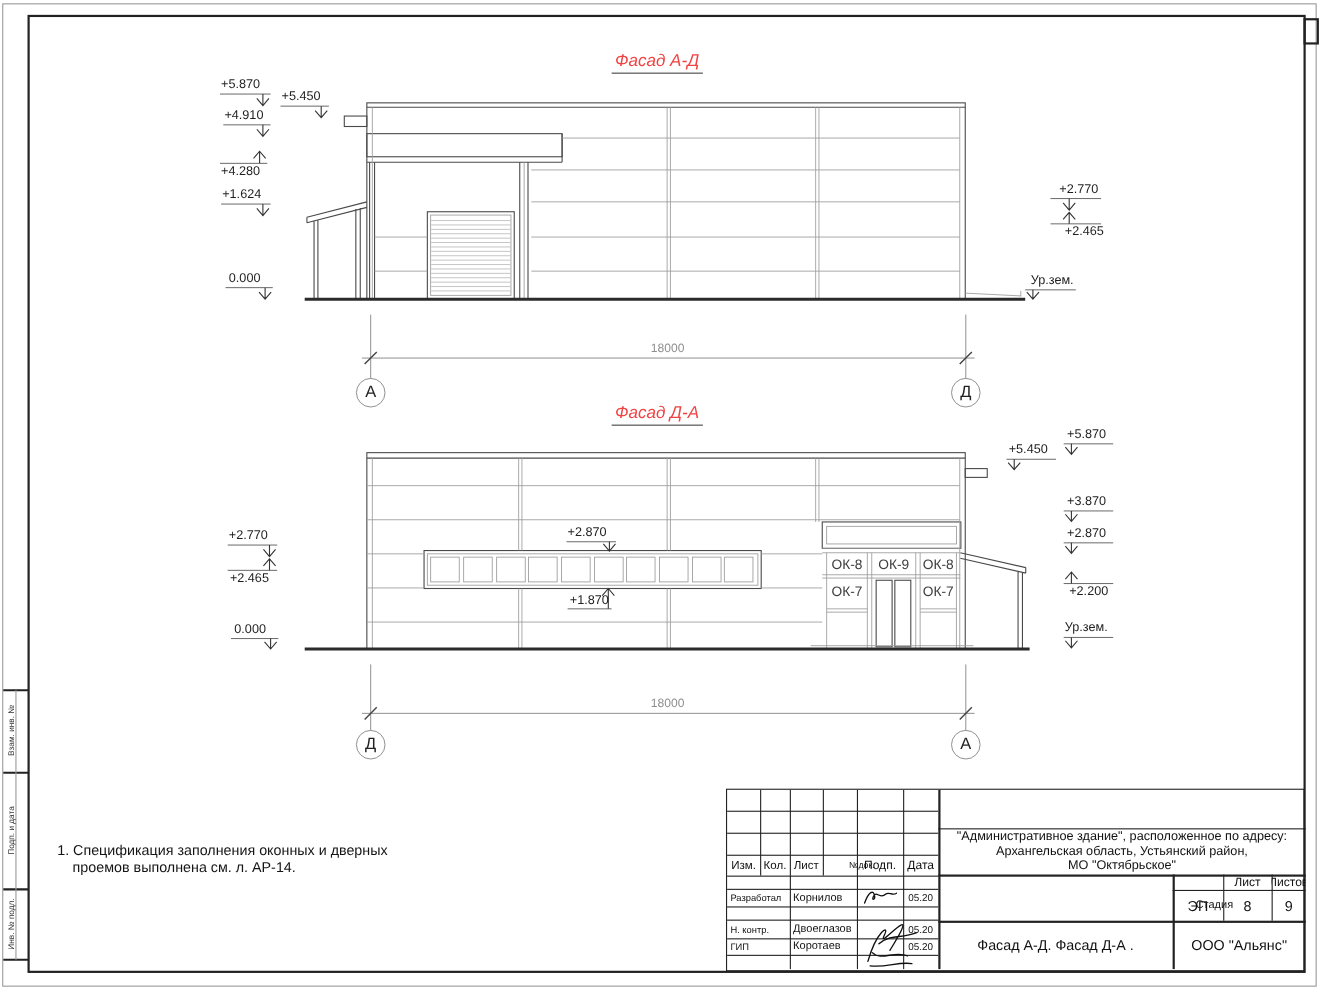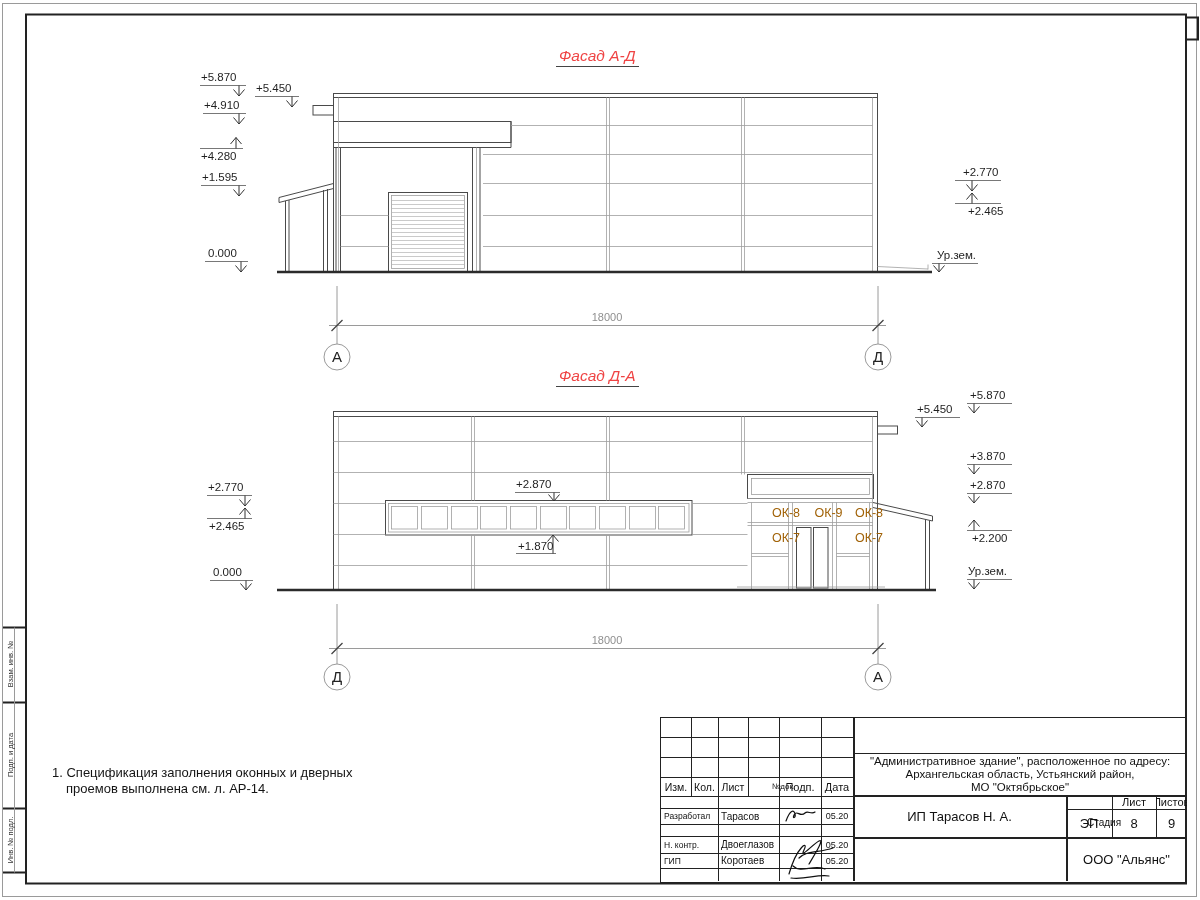--- a/index.html
+++ b/index.html
@@ -18,21 +18,21 @@
   .ln-mark{stroke:#333;stroke-width:1;}
   .ln-shelf{stroke:#555;stroke-width:0.8;}
   .ln-sig{stroke:#101010;stroke-width:1.2;stroke-linecap:round;}
   .lbl{position:absolute;font-size:11.5px;color:#1f1f1f;white-space:nowrap;text-align:center;}
   .axis{position:absolute;width:26px;height:26px;text-align:center;line-height:26px;
         font-size:15px;color:#222;}
   .dimtxt{position:absolute;width:80px;text-align:center;font-size:11px;color:#8f8f8f;}
   .ftitle{position:absolute;font-style:italic;font-size:15.5px;color:#ef4444;
           border-bottom:1.2px solid #444;padding:0 3px 1px;}
   .wlbl{position:absolute;display:flex;align-items:center;justify-content:center;
-        font-size:12.5px;color:#a16207;margin-left:16px;}
+        font-size:12.5px;color:#404040;}
   .note{position:absolute;font-size:13px;color:#151515;white-space:nowrap;}
   .sidelbl{position:absolute;font-size:7.5px;color:#333;white-space:nowrap;
            transform:translate(-50%,-50%) rotate(-90deg);}
   .tb{position:absolute;left:660px;top:717px;width:526px;height:166px;
       border:1.8px solid #222;box-sizing:border-box;}
   .tbh{position:absolute;background:#222;height:1.2px;}
   .tbv{position:absolute;background:#222;width:1.2px;}
   .tbt{position:absolute;display:flex;align-items:center;justify-content:center;
        text-align:center;color:#111;overflow:hidden;}
   .tbt.left{justify-content:flex-start;}
@@ -138,21 +138,21 @@
   </g>
 </svg>
 
 <div class="ftitle" style="left:556px;top:47px;">Фасад А-Д</div>
 <div class="ftitle" style="left:556px;top:367px;">Фасад Д-А</div>
 
 <div class="lbl" style="left:201px;top:71px;">+5.870</div>
 <div class="lbl" style="left:256px;top:82px;">+5.450</div>
 <div class="lbl" style="left:204px;top:99px;">+4.910</div>
 <div class="lbl" style="left:201px;top:150px;">+4.280</div>
-<div class="lbl" style="left:202px;top:171px;">+1.595</div>
+<div class="lbl" style="left:202px;top:171px;">+1.624</div>
 <div class="lbl" style="left:208px;top:247px;">0.000</div>
 
 <div class="lbl" style="left:963px;top:166px;">+2.770</div>
 <div class="lbl" style="left:968px;top:205px;">+2.465</div>
 <div class="lbl" style="left:937px;top:249px;">Ур.зем.</div>
 
 <div class="dimtxt" style="left:567px;top:311px;">18000</div>
 <div class="axis" style="left:324px;top:344px;">А</div>
 <div class="axis" style="left:865px;top:344px;">Д</div>
 
@@ -213,42 +213,42 @@
   <div class="tbh" style="left:192px;top:119px;width:334px;height:1.5px;"></div>
 
   <div class="tbt" style="left:0;top:59px;width:30px;height:19px;font-size:10.5px;">Изм.</div>
   <div class="tbt" style="left:30px;top:59px;width:27px;height:19px;font-size:10.5px;">Кол.</div>
   <div class="tbt" style="left:57px;top:59px;width:30px;height:19px;font-size:10.5px;">Лист</div>
   <div class="tbt" style="left:87px;top:59px;width:31px;height:19px;font-size:8px;padding-left:20px;">№док.</div>
   <div class="tbt" style="left:118px;top:59px;width:42px;height:19px;font-size:11px;">Подп.</div>
   <div class="tbt" style="left:160px;top:59px;width:32px;height:19px;font-size:11px;text-align:right;">Дата</div>
 
   <div class="tbt left" style="left:3px;top:90px;width:54px;height:16px;font-size:8.5px;">Разработал</div>
-  <div class="tbt left" style="left:60px;top:90px;width:58px;height:16px;font-size:10px;">Тарасов</div>
+  <div class="tbt left" style="left:60px;top:90px;width:58px;height:16px;font-size:10px;">Корнилов</div>
   <div class="tbt" style="left:160px;top:90px;width:32px;height:16px;font-size:9px;">05.20</div>
   <div class="tbt left" style="left:3px;top:118px;width:54px;height:17px;font-size:8.5px;">Н. контр.</div>
   <div class="tbt left" style="left:60px;top:118px;width:58px;height:17px;font-size:10px;">Двоеглазов</div>
   <div class="tbt" style="left:160px;top:118px;width:32px;height:17px;font-size:9px;">05.20</div>
   <div class="tbt left" style="left:3px;top:135px;width:54px;height:15px;font-size:8.5px;">ГИП</div>
   <div class="tbt left" style="left:60px;top:135px;width:58px;height:15px;font-size:10px;">Коротаев</div>
   <div class="tbt" style="left:160px;top:135px;width:32px;height:15px;font-size:9px;">05.20</div>
 
   <svg style="left:122px;top:89px;" width="36" height="17" viewBox="0 0 36 17">
     <path class="ln-sig" d="M3,14 C7,3 11,2 12,7 C13,11 9,12 11,8 C14,2 17,11 22,6 C25,3 28,8 32,5"></path>
   </svg>
   <svg style="left:120px;top:118px;" width="64" height="45" viewBox="0 0 64 45">
     <path class="ln-sig" d="M8,38 C16,10 28,4 23,14 C18,24 32,8 38,5 C44,2 34,18 28,28 M12,30 C20,38 32,28 44,33 M18,22 C26,14 38,17 52,12 M10,42 C24,44 36,38 48,40"></path>
   </svg>
 
   <div style="position:absolute;left:192px;top:36px;width:334px;height:41px;display:flex;flex-direction:column;align-items:center;justify-content:center;font-size:11.5px;line-height:13px;color:#111;text-align:center;">
     <span>"Административное здание", расположенное по адресу:</span>
     <span>Архангельская область, Устьянский район,</span>
     <span>МО "Октябрьское"</span>
   </div>
-  <div class="tbt" style="left:192px;top:77px;width:213px;height:42px;font-size:13px;">ИП Тарасов Н. А.</div>
   <div class="tbt" style="left:420px;top:77px;width:46px;height:14px;font-size:10px;margin-top:20px;">Стадия</div>
   <div class="tbt" style="left:451px;top:77px;width:44px;height:14px;font-size:11px;">Лист</div>
   <div class="tbt" style="left:495px;top:77px;width:31px;height:14px;font-size:11px;">Листов</div>
   <div class="tbt" style="left:405px;top:91px;width:46px;height:28px;font-size:13px;">ЭП</div>
   <div class="tbt" style="left:451px;top:91px;width:44px;height:28px;font-size:13px;">8</div>
   <div class="tbt" style="left:495px;top:91px;width:31px;height:28px;font-size:13px;">9</div>
+  <div class="tbt" style="left:192px;top:119px;width:213px;height:44px;font-size:13px;">Фасад А-Д. Фасад Д-А .</div>
   <div class="tbt" style="left:405px;top:119px;width:121px;height:44px;font-size:13px;">ООО "Альянс"</div>
 </div>
 
 </body></html>

